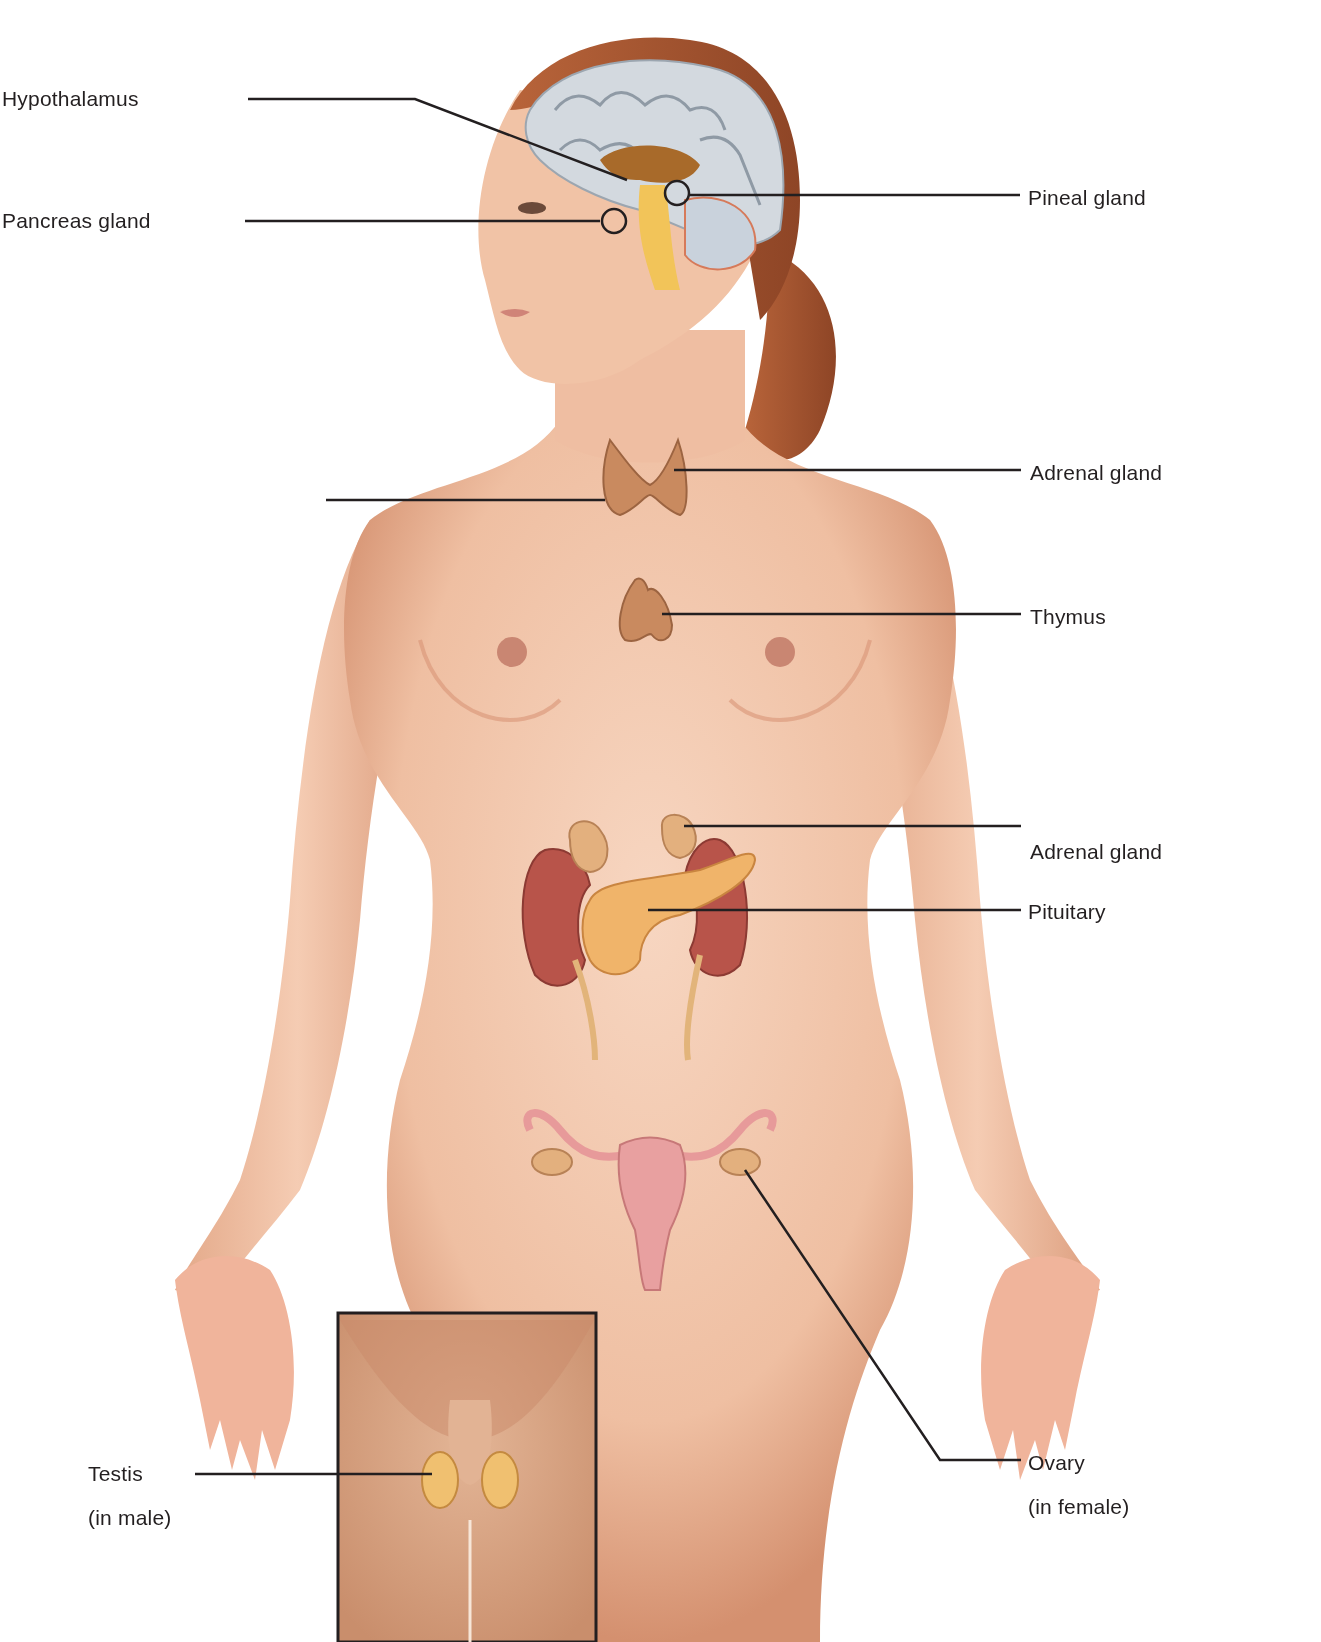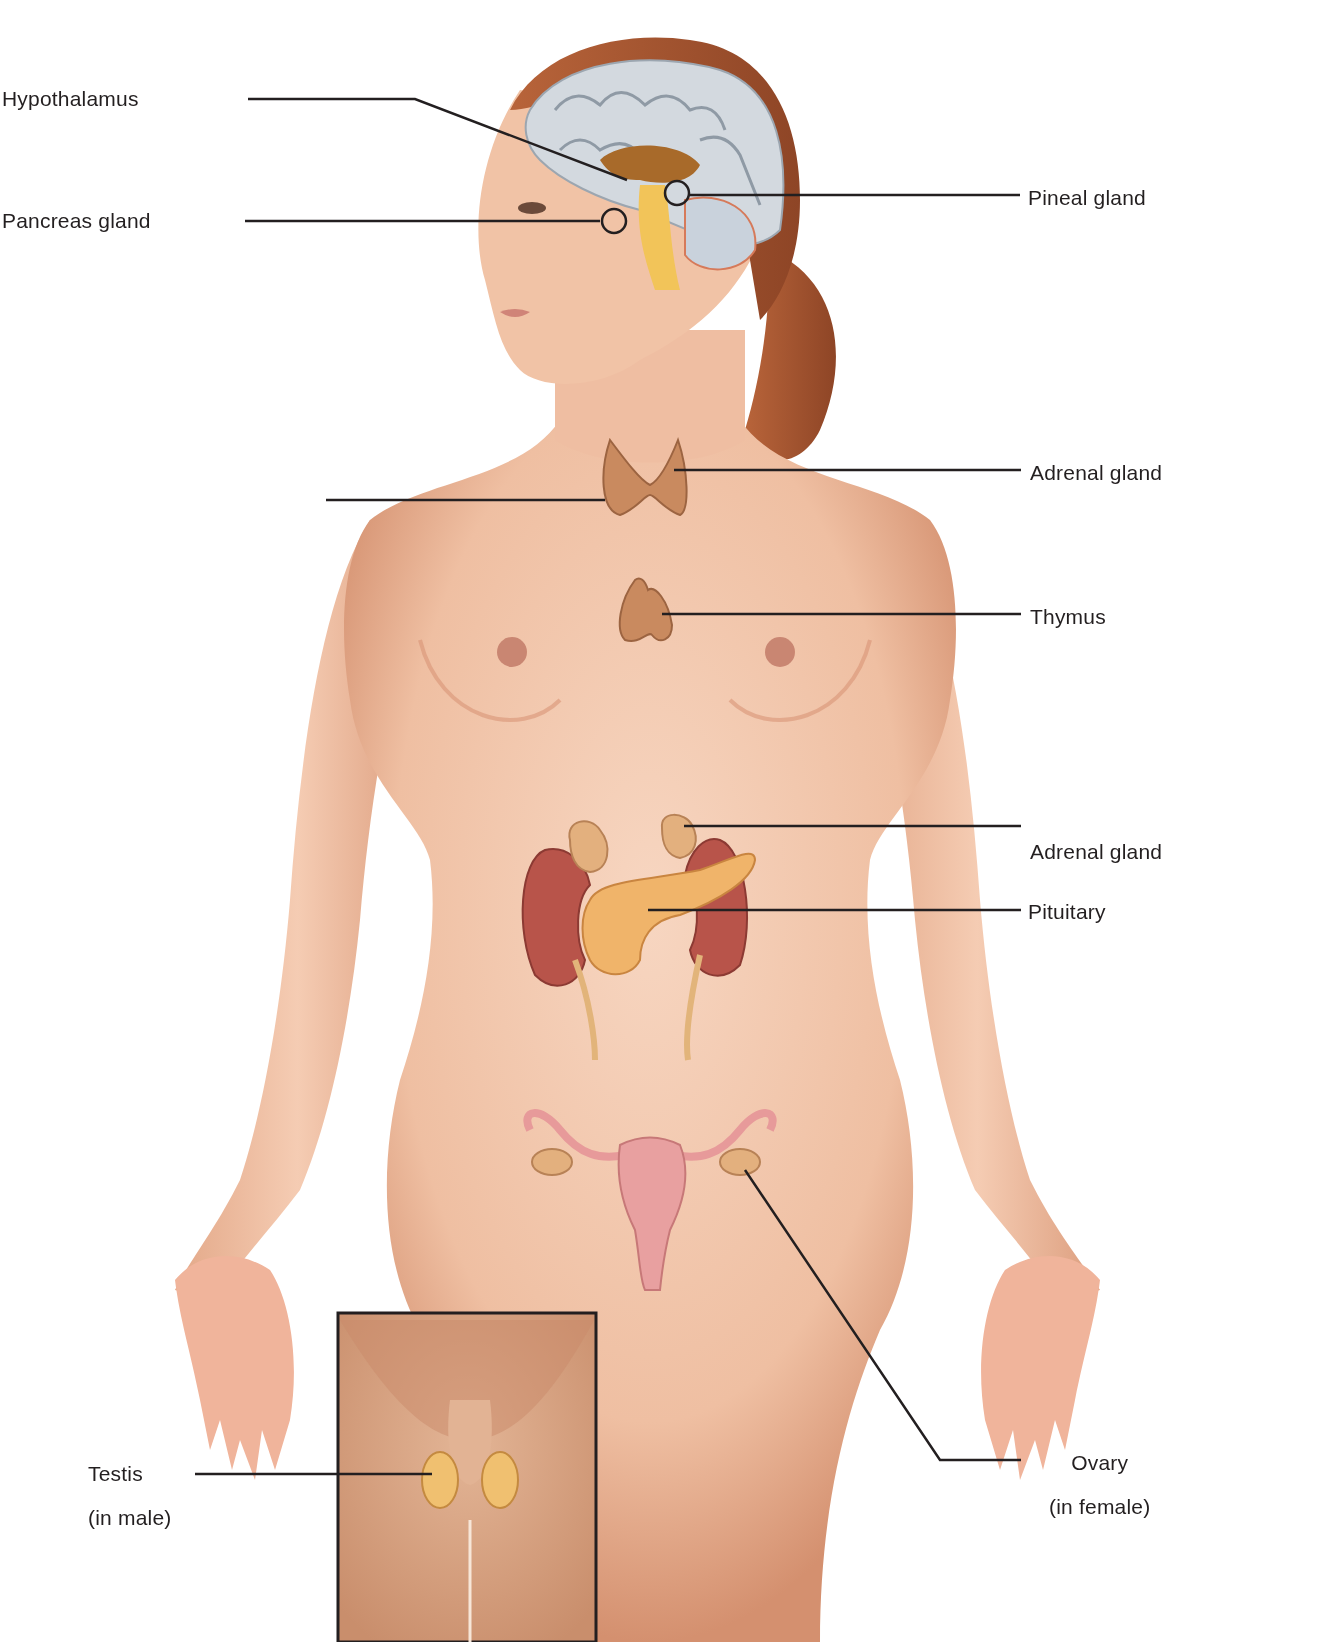--- a/index.html
+++ b/index.html
@@ -110,18 +110,18 @@
   </g>
 </svg>
 
 <div class="label" style="left:2px; top:77px;">Hypothalamus</div>
 <div class="label" style="left:2px; top:199px;">Pancreas gland</div>
 <div class="label" style="left:1028px; top:176px;">Pineal gland</div>
 <div class="label" style="left:1030px; top:451px;">Adrenal gland</div>
 <div class="label" style="left:1030px; top:595px;">Thymus</div>
 <div class="label" style="left:1030px; top:805px;margin-top:25px;">Adrenal gland</div>
 <div class="label" style="left:1028px; top:890px;">Pituitary</div>
-<div class="label" style="left:1049px; top:1441px; line-height:44px;text-align:center;">Ovary
+<div class="label" style="left:1028px; top:1441px; line-height:44px;">Ovary
 (in female)</div>
 <div class="label" style="left:88px; top:1452px; line-height:44px;">Testis
 (in male)</div>
 
 </div>
 
 </body></html>

